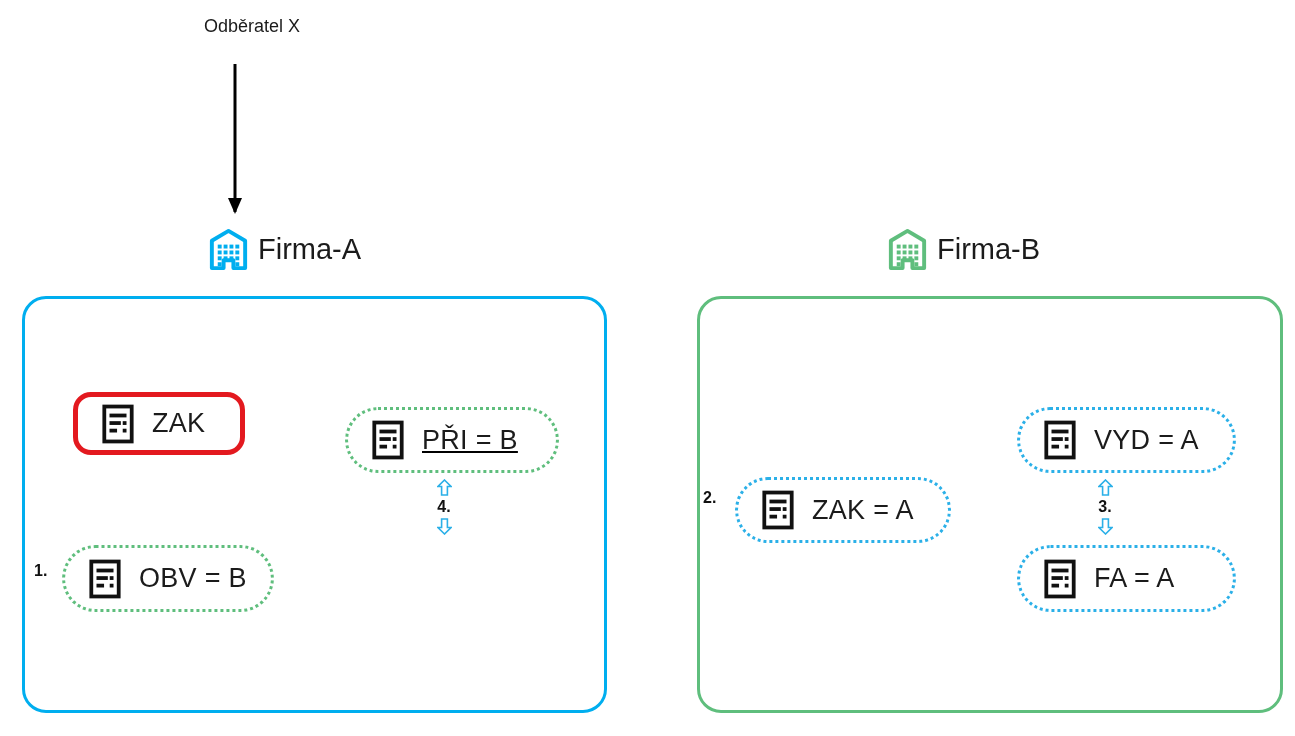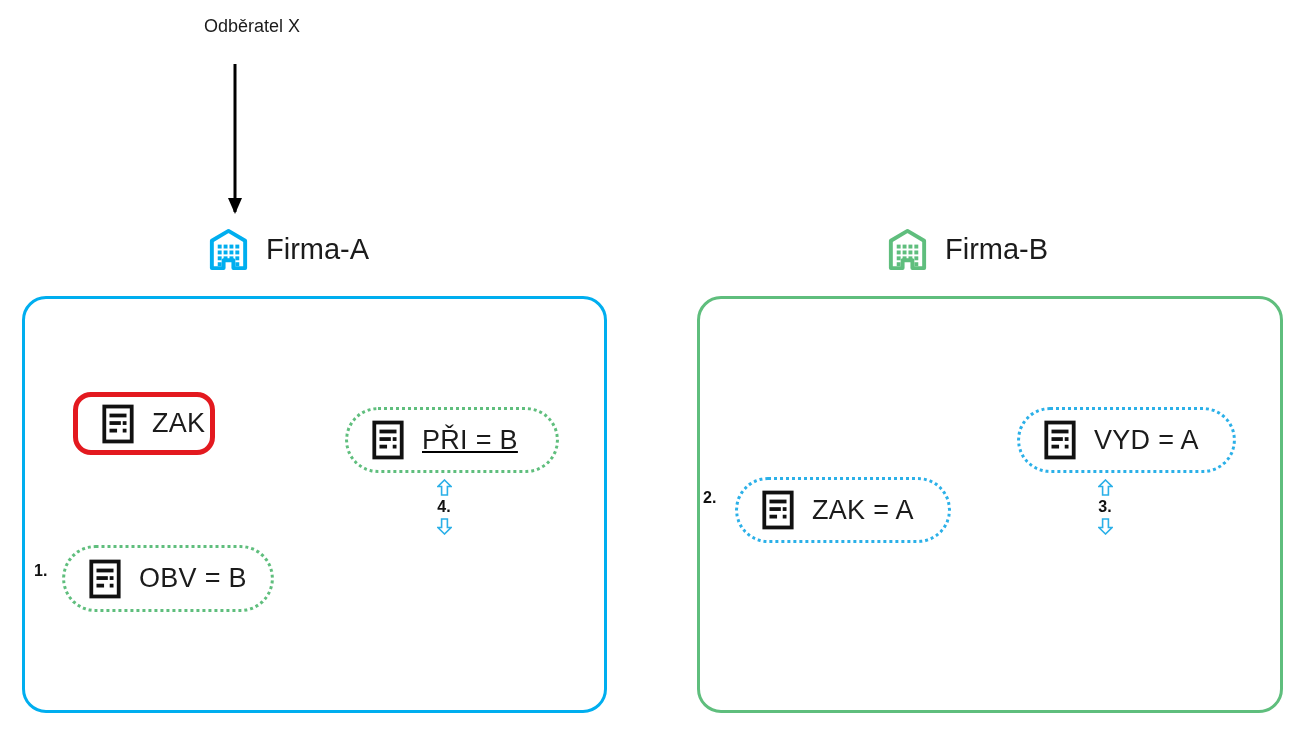--- a/index.html
+++ b/index.html
@@ -7,21 +7,21 @@
   #canvas{position:relative;width:1295px;height:736px;background:#fff;overflow:hidden;}
 
   .overlay{position:absolute;left:0;top:0;pointer-events:none;}
   .conn{fill:none;stroke:var(--connector-black,#000);stroke-width:3;}
 
   .customer-label{
     position:absolute;left:172px;top:16px;width:160px;
     font-size:18px;color:var(--text-dark,#1b1b1b);text-align:center;white-space:nowrap;
   }
 
-  .company-header{position:absolute;display:flex;align-items:center;gap:14px;height:50px;}
+  .company-header{position:absolute;display:flex;align-items:center;gap:6px;height:50px;}
   .company-header .name{font-size:29px;color:var(--text-dark,#1b1b1b);}
   .building{width:47px;height:47px;display:block;}
   .building path{fill:none;stroke-width:4;stroke-linejoin:round;}
   .building-a path{stroke:var(--firma-a-accent,#00AEEF);}
   .building-a rect{fill:var(--firma-a-accent,#00AEEF);}
   .building-b path{stroke:var(--firma-b-accent,#5FBE7D);}
   .building-b rect{fill:var(--firma-b-accent,#5FBE7D);}
 
   .container{position:absolute;box-sizing:border-box;border-radius:24px;background:#fff;}
   .container-a{left:22px;top:296px;width:585px;height:417px;border:3px solid var(--firma-a-accent,#00AEEF);}
@@ -110,21 +110,21 @@
         <rect x="31" y="31" width="4" height="4"></rect>
       <rect x="13" y="37" width="4" height="4"></rect>
         <rect x="31" y="37" width="4" height="4"></rect>
     </svg>
     <span class="name">Firma-B</span>
   </div>
 
   <div class="container container-a"></div>
   <div class="container container-b"></div>
 
-  <div class="pill pill-red" style="left:73px;top:392px;width:142px;height:63px;">
+  <div class="pill pill-red" style="left:73px;top:392px;width:172px;height:63px;">
     <svg class="doc" viewBox="0 0 36 42">
       <rect class="frame" x="3.5" y="2.5" width="29" height="37"></rect>
       <rect class="ink" x="9" y="10" width="18" height="4"></rect>
       <rect class="ink" x="9" y="18" width="12" height="4"></rect>
       <rect class="ink" x="23" y="18" width="4" height="4"></rect>
       <rect class="ink" x="9" y="26" width="8" height="4"></rect>
       <rect class="ink" x="23" y="26" width="4" height="4"></rect>
     </svg>
     <span class="label">ZAK</span>
   </div>
@@ -171,20 +171,31 @@
       <rect class="frame" x="3.5" y="2.5" width="29" height="37"></rect>
       <rect class="ink" x="9" y="10" width="18" height="4"></rect>
       <rect class="ink" x="9" y="18" width="12" height="4"></rect>
       <rect class="ink" x="23" y="18" width="4" height="4"></rect>
       <rect class="ink" x="9" y="26" width="8" height="4"></rect>
       <rect class="ink" x="23" y="26" width="4" height="4"></rect>
     </svg>
     <span class="label">VYD = A</span>
   </div>
 
+  <div class="pill pill-blue" style="left:1017px;top:545px;width:219px;height:67px;">
+    <svg class="doc" viewBox="0 0 36 42">
+      <rect class="frame" x="3.5" y="2.5" width="29" height="37"></rect>
+      <rect class="ink" x="9" y="10" width="18" height="4"></rect>
+      <rect class="ink" x="9" y="18" width="12" height="4"></rect>
+      <rect class="ink" x="23" y="18" width="4" height="4"></rect>
+      <rect class="ink" x="9" y="26" width="8" height="4"></rect>
+      <rect class="ink" x="23" y="26" width="4" height="4"></rect>
+    </svg>
+    <span class="label">FA = A</span>
+  </div>
 
   <span class="step-number" style="left:34px;top:562px;">1.</span>
   <span class="step-number" style="left:703px;top:489px;">2.</span>
 
   <div class="exchange" style="left:429px;top:479px;">
     <svg class="xarrow" viewBox="0 0 15 17">
       <polygon points="7.5,1 14,7.5 10.4,7.5 10.4,16 4.6,16 4.6,7.5 1,7.5"></polygon>
     </svg>
     <span class="step">4.</span>
     <svg class="xarrow" viewBox="0 0 15 17">

